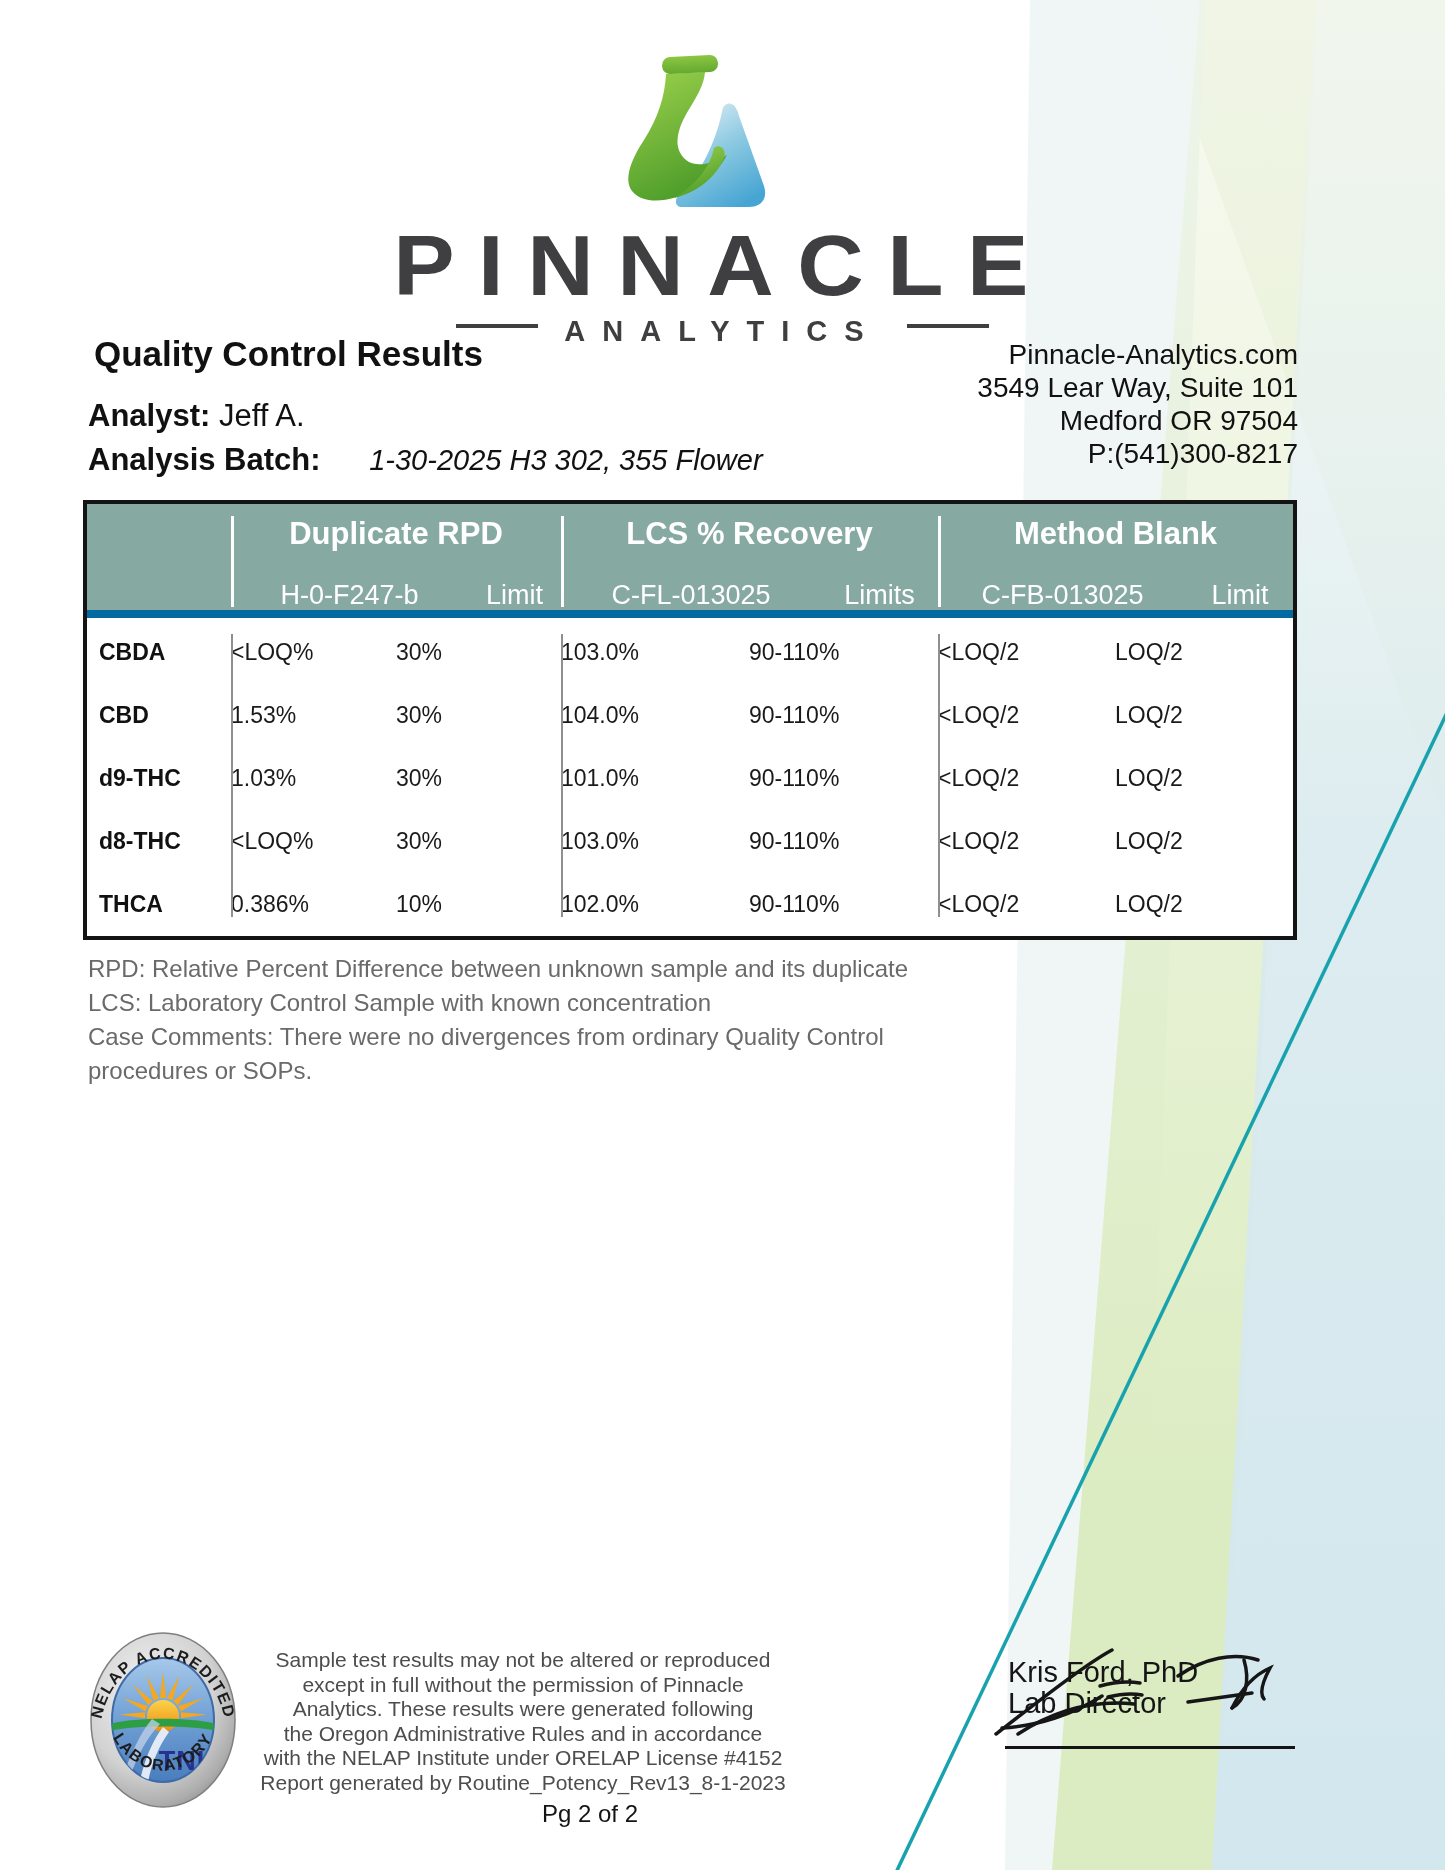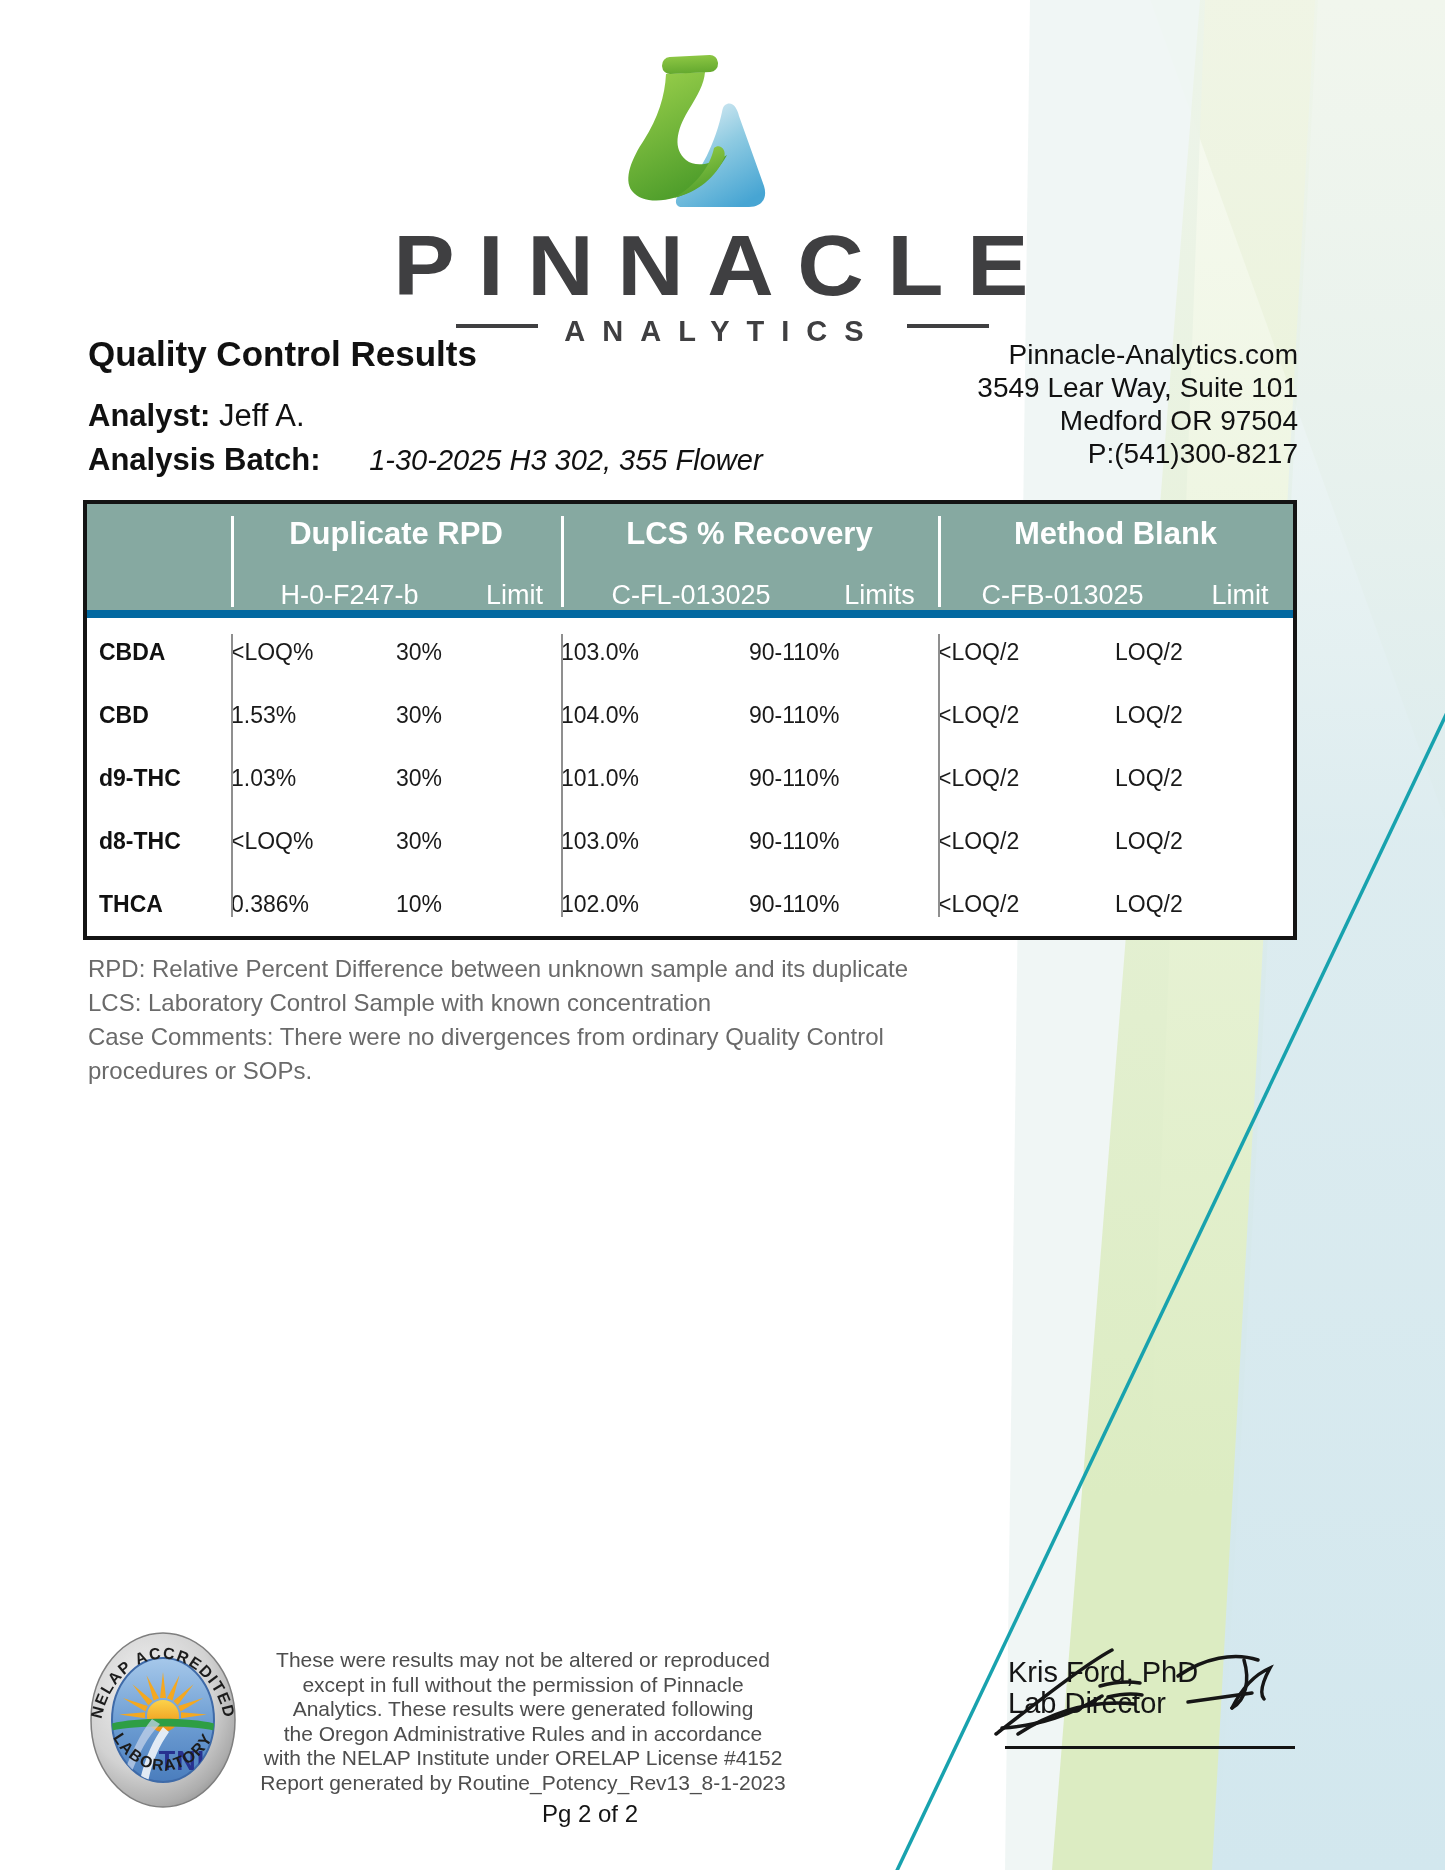--- a/index.html
+++ b/index.html
@@ -27,21 +27,21 @@
   }
   .tagline-row {
     left:0; right:0; top:304px; display:flex; align-items:center; justify-content:center; gap:26px;
   }
   .tagline-dash { width:82px; height:4px; background:#3f3f41; }
   .tagline {
     font-size:29px; font-weight:700; letter-spacing:17px; color:#3f3f41;margin-top:11px;
   }
 
   
-  .doc-title { left:88px; top:334px; font-size:35px; font-weight:700; color:#111; }
+  .doc-title { left:94px; top:334px; font-size:35px; font-weight:700; color:#111; }
   .analyst-line { left:88px; top:398px; font-size:31px; }
   .batch-line  { left:88px; top:442px; font-size:31px; }
   .lbl { font-weight:700; color:#111; }
   .val { color:#111; }
   .batch-val { font-style:italic; font-size:29px;margin-left:40px; }
 
   .contact {
     left:898px; top:338px; width:400px; text-align:right;
     font-size:28px; line-height:33px; color:#111;
   }
@@ -298,21 +298,21 @@
     </g>
     <text font-size="16" font-weight="bold" fill="#1c1c1c" letter-spacing="1.5">
       <textPath href="#arcTop" startOffset="50%" text-anchor="middle">NELAP ACCREDITED</textPath>
     </text>
     <text font-size="16" font-weight="bold" fill="#1c1c1c" letter-spacing="1.5">
       <textPath href="#arcBot" startOffset="50%" text-anchor="middle">LABORATORY</textPath>
     </text>
   </svg>
 
   <div class="abs disclaimer">
-    <div>These were results may not be altered or reproduced</div>
+    <div>Sample test results may not be altered or reproduced</div>
     <div>except in full without the permission of Pinnacle</div>
     <div>Analytics. These results were generated following</div>
     <div>the Oregon Administrative Rules and in accordance</div>
     <div>with the NELAP Institute under ORELAP License #4152</div>
     <div>Report generated by Routine_Potency_Rev13_8-1-2023</div>
   </div>
 
   <div class="abs page-label">Pg 2 of 2</div>
 
   <svg id="signature" class="abs" viewBox="0 0 320 110">

